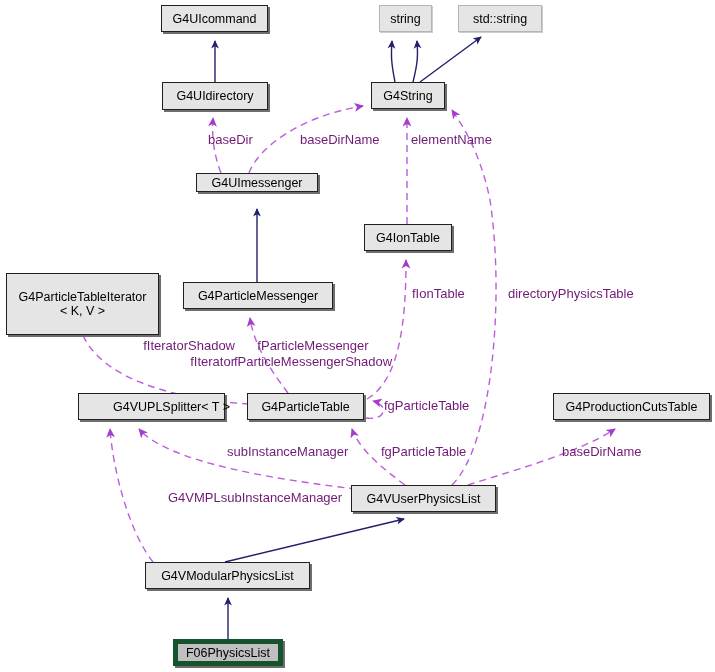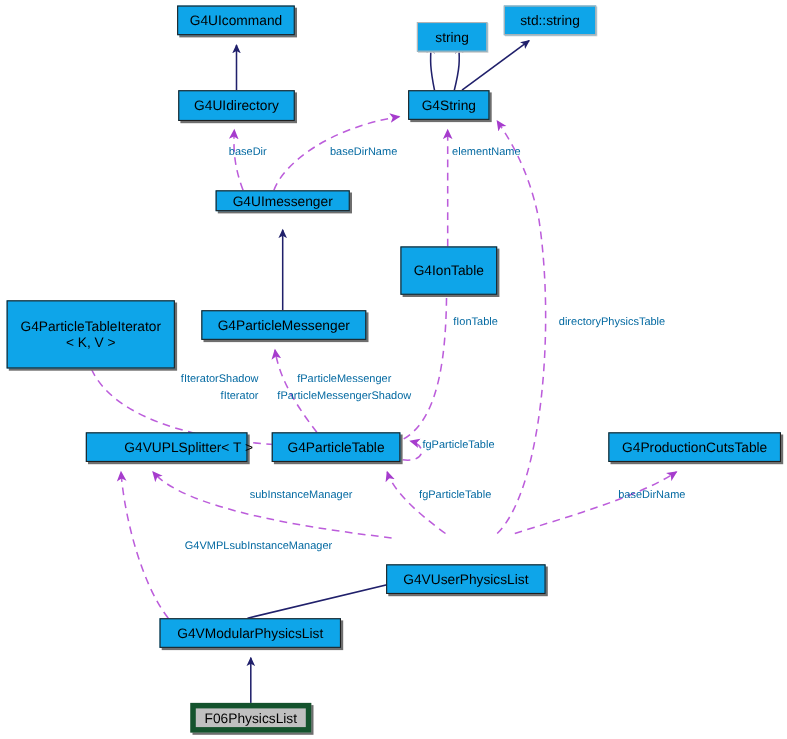--- a/index.html
+++ b/index.html
@@ -6,29 +6,29 @@
   body{width:715px;height:672px;overflow:hidden;
        font-family:"Liberation Sans","DejaVu Sans",sans-serif;}
   #diagram{position:relative;width:715px;height:672px;}
   svg{position:absolute;left:0;top:0;width:715px;height:672px;}
   .edge-solid{stroke:#20206b;stroke-width:1.4;fill:none;}
   .edge-dash{stroke:#bc5ddb;stroke-width:1.4;fill:none;stroke-dasharray:7 5;}
   .ahead-solid{fill:#20206b;}
   .ahead-dash{fill:#a63ccd;}
   .node{position:absolute;box-sizing:border-box;display:flex;
         align-items:center;justify-content:center;text-align:center;
-        background:#0ea5e9;border:1px solid #3d3d3d;
+        background:#e5e5e5;border:1px solid #3d3d3d;
         box-shadow:1px 1px 0 0 #808080;
         font-size:12.5px;color:#000;line-height:1.12;white-space:pre;}
   .node.strong{border:1px solid #202020;box-shadow:2px 2px 0 0 #6e6e6e;}
   .node.light{border:1px solid #b4b4b4;box-shadow:1px 1px 0 0 #cccccc;}
   .node.current{background:#c0c0c0;border:5px solid #14532d;
                 box-shadow:2px 2px 0 0 #6e6e6e;}
   .node .nlabel{display:block;}
-  .elabel{position:absolute;font-size:10px;color:#0369a1;white-space:pre;
+  .elabel{position:absolute;font-size:13px;color:#701a75;white-space:pre;
           line-height:1.15;}
   .elabel.c{transform:translateX(-50%);}
   .elabel.r{transform:translateX(-100%);}
 </style>
 </head>
 <body>
 
 <div id="diagram">
 
   <svg viewBox="0 0 715 672">
@@ -75,55 +75,55 @@
     <path class="edge-dash" marker-end="url(#ad)" d="M468,485 C515,470 580,452 615,429"></path>
 
     <path class="edge-dash" marker-end="url(#ad)" d="M452,485 C492,446 505,300 490,200 C480,150 460,122 452,110"></path>
 
     <path class="edge-dash" marker-end="url(#ad)" d="M153,562 C129,532 113,470 110,429"></path>
   </svg>
 
   <div class="node strong" style="left:161px;top:5px;width:107px;height:27px;">
     <span class="nlabel">G4UIcommand</span>
   </div>
-  <div class="node light" style="left:379px;top:20px;width:64px;height:27px;">
+  <div class="node light" style="left:379px;top:5px;width:53px;height:27px;">
     <span class="nlabel">string</span>
   </div>
   <div class="node light" style="left:458px;top:5px;width:84px;height:27px;">
     <span class="nlabel">std::string</span>
   </div>
   <div class="node strong" style="left:162px;top:82px;width:106px;height:28px;">
     <span class="nlabel">G4UIdirectory</span>
   </div>
   <div class="node strong" style="left:371px;top:82px;width:74px;height:27px;">
     <span class="nlabel">G4String</span>
   </div>
   <div class="node strong" style="left:196px;top:173px;width:122px;height:19px;">
     <span class="nlabel">G4UImessenger</span>
   </div>
-  <div class="node strong" style="left:364px;top:224px;width:88px;height:44px;">
+  <div class="node strong" style="left:364px;top:224px;width:88px;height:27px;">
     <span class="nlabel">G4IonTable</span>
   </div>
   <div class="node strong" style="left:6px;top:273px;width:153px;height:62px;">
     <span class="nlabel">G4ParticleTableIterator
 &lt; K, V &gt;</span>
   </div>
   <div class="node strong" style="left:183px;top:282px;width:150px;height:27px;">
     <span class="nlabel">G4ParticleMessenger</span>
   </div>
   <div class="node strong" style="left:78px;top:393px;width:147px;height:27px;padding-left:40px;">
     <span class="nlabel">G4VUPLSplitter&lt; T &gt;</span>
   </div>
   <div class="node strong" style="left:247px;top:393px;width:117px;height:27px;">
     <span class="nlabel">G4ParticleTable</span>
   </div>
   <div class="node strong" style="left:553px;top:393px;width:157px;height:27px;">
     <span class="nlabel">G4ProductionCutsTable</span>
   </div>
-  <div class="node strong" style="left:351px;top:485px;width:145px;height:27px;margin-top:28px;">
+  <div class="node strong" style="left:351px;top:485px;width:145px;height:27px;">
     <span class="nlabel">G4VUserPhysicsList</span>
   </div>
   <div class="node strong" style="left:145px;top:562px;width:165px;height:27px;">
     <span class="nlabel">G4VModularPhysicsList</span>
   </div>
   <div class="node current" style="left:173px;top:639px;width:110px;height:27px;">
     <span class="nlabel">F06PhysicsList</span>
   </div>
 
   <div class="elabel" style="left:208px;top:133px;">baseDir</div>

